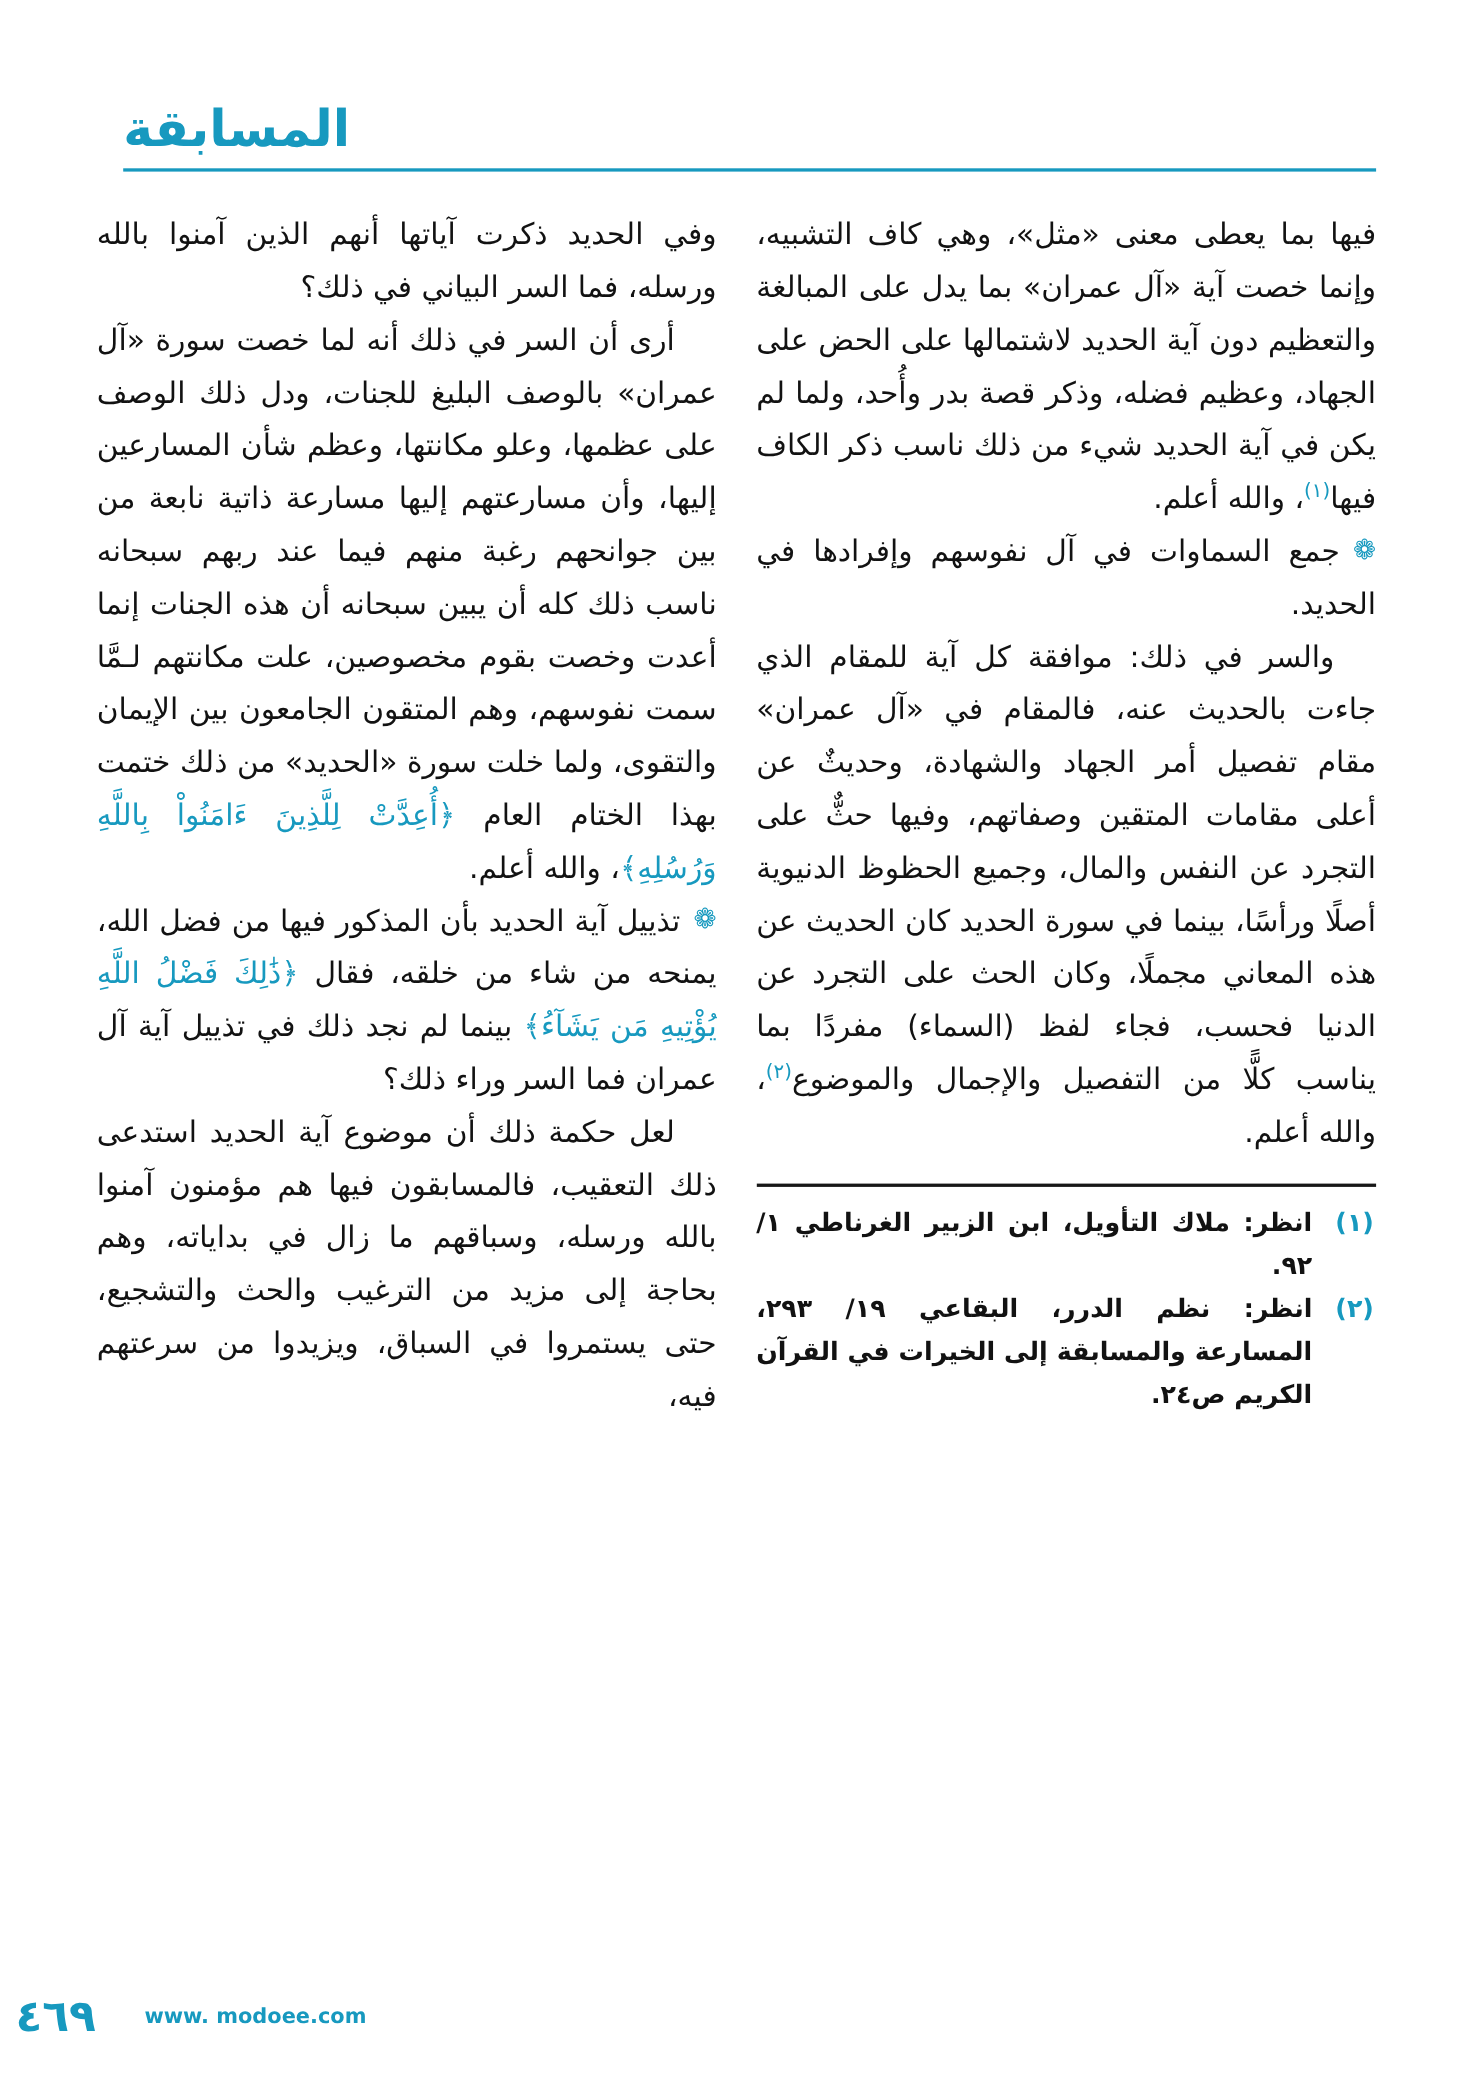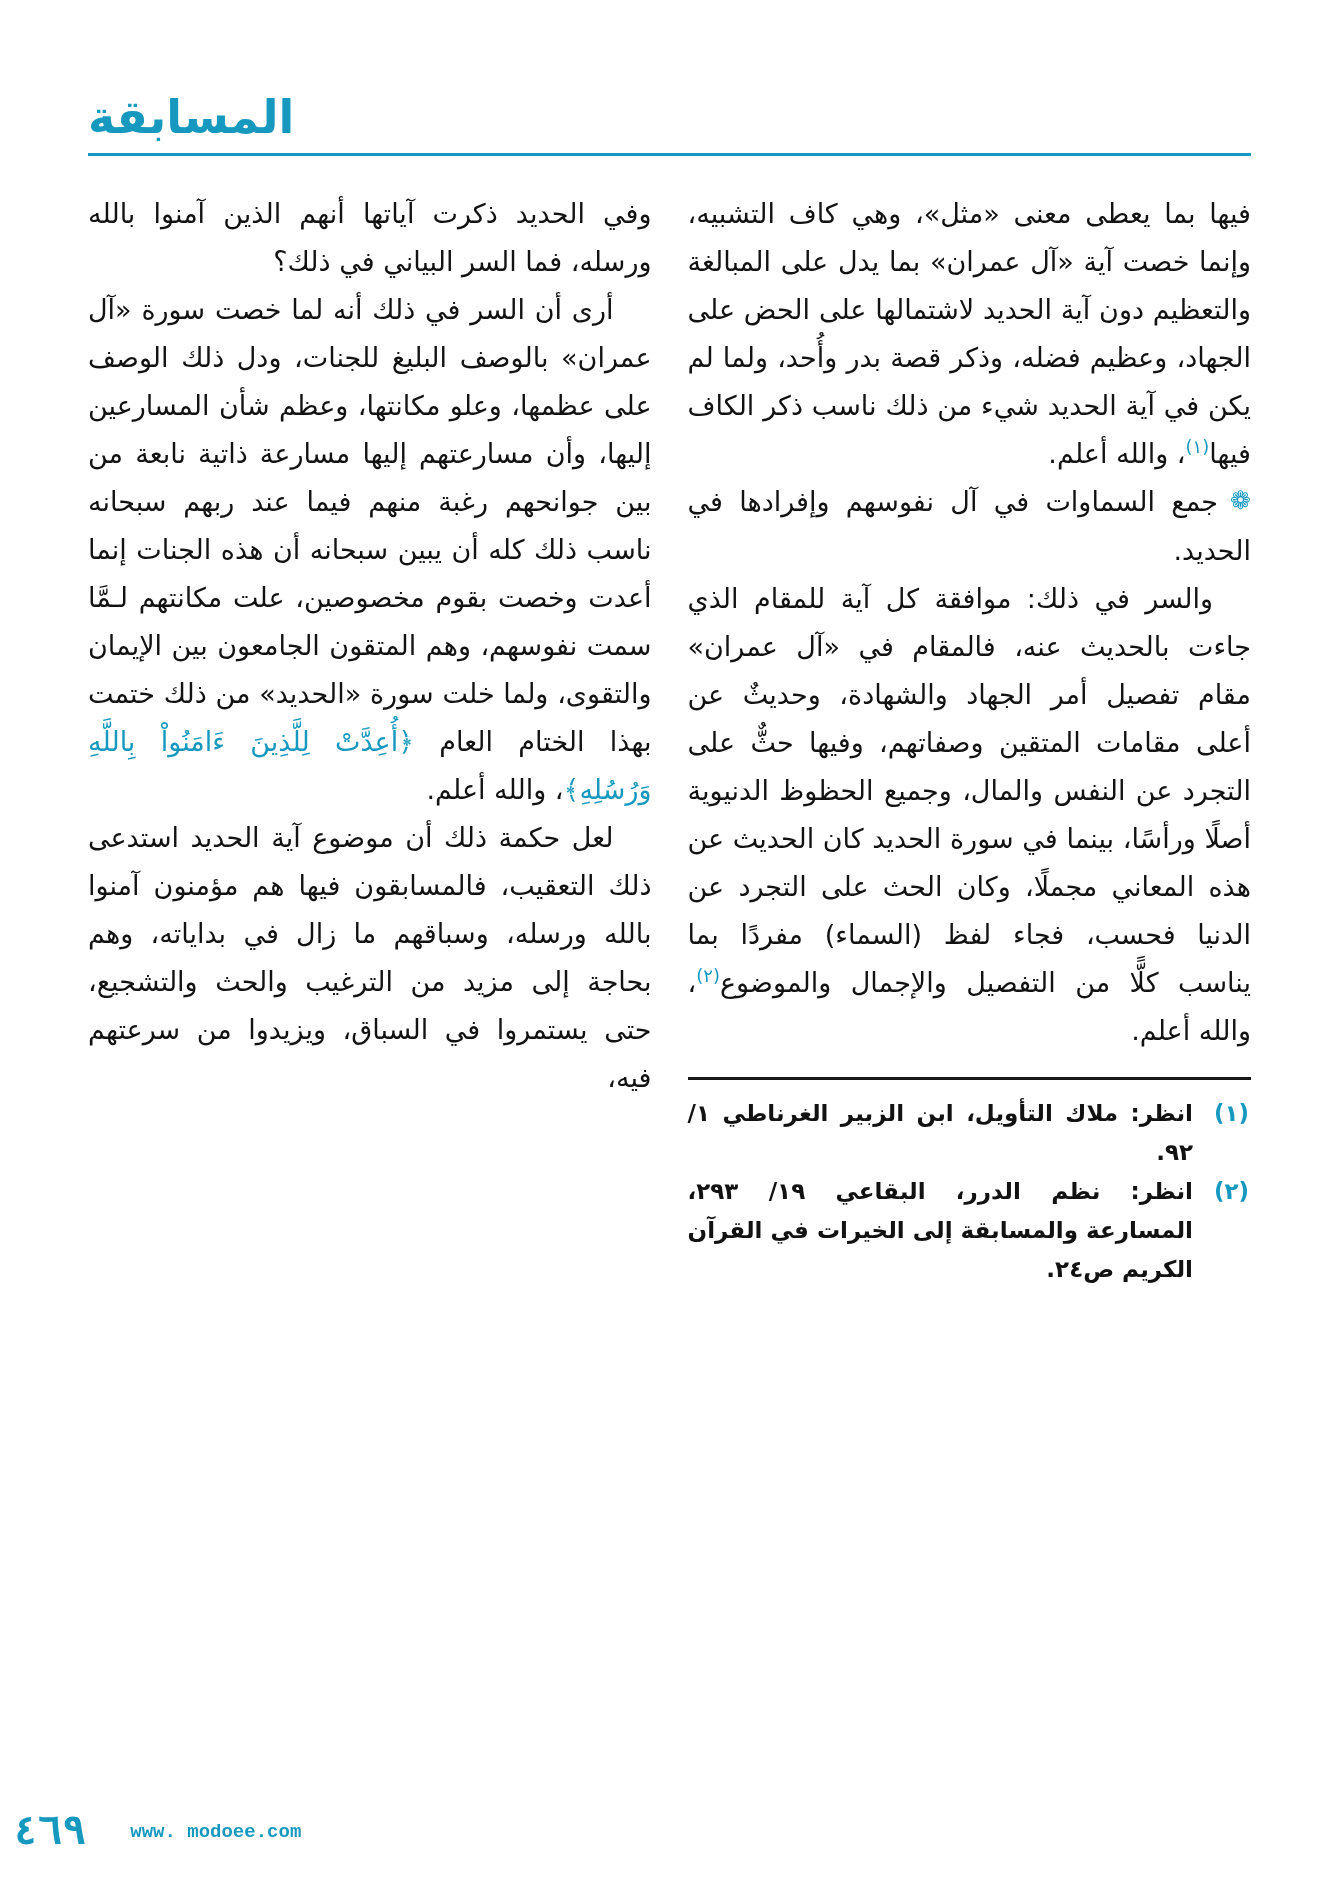--- a/index.html
+++ b/index.html
@@ -2,21 +2,21 @@
 <html lang="ar" dir="rtl" style="--accent: #1799bf;"><head>
 <meta charset="utf-8">
 <style>
   * { margin:0; padding:0; box-sizing:border-box; }
   html, body { background:#ffffff; }
   body { font-family:"DejaVu Sans", sans-serif; }
   .page {
     position:relative; width:1339px; height:1890px;
     margin:0 auto; background:#fff; overflow:hidden;
   }
-  .page-header { padding:92px 88px 0 88px; }
+  .page-header { padding:92px 88px 0 112px; }
   .header-title {
     color:var(--accent); font-size:46px; font-weight:bold;
     text-align:left; line-height:1.1; letter-spacing:1px;
   }
   .header-rule { margin-top:10px; height:3px; background:var(--accent); }
 
   .content {
     padding:34px 88px 0 88px;
     display:flex; gap:36px; align-items:flex-start;
   }
@@ -41,21 +41,21 @@
   .footnote {
     position:relative; padding-right:58px;
     font-size:23px; line-height:39px; font-weight:bold; color:#121212;
     text-align:justify;
   }
   .fn-num { position:absolute; right:2px; top:0; color:var(--accent); }
 
   .page-footer {
     position:absolute; left:0; right:0; bottom:34px;
     display:flex; direction:ltr; align-items:center;
-    padding-left:14px; gap:44px;font-family:Liberation Mono, monospace;
+    padding-left:14px; gap:44px;
   }
   .page-number { color:var(--accent); font-size:40px; font-weight:bold; }
   .website { color:var(--accent); font-size:19px; font-weight:bold; cursor:pointer; }
 </style>
 </head>
 <body>
 
 <div class="page">
 
   <header class="page-header">
@@ -77,20 +77,21 @@
             <p class="footnote"><span class="fn-num">(١)</span><span>انظر: ملاك التأويل، ابن الزبير الغرناطي ١/ ٩٢.</span></p>
             <p class="footnote"><span class="fn-num">(٢)</span><span>انظر: نظم الدرر، البقاعي ١٩/ ٢٩٣، المسارعة والمسابقة إلى الخيرات في القرآن الكريم ص٢٤.</span></p>
           </div>
       </div>
     </section>
 
     <section class="col col-left">
       <div id="left-paras">
           <p class="para"><span class="txt">وفي الحديد ذكرت آياتها أنهم الذين آمنوا بالله ورسله، فما السر البياني في ذلك؟</span></p>
           <p class="para indent"><span class="txt">أرى أن السر في ذلك أنه لما خصت سورة «آل عمران» بالوصف البليغ للجنات، ودل ذلك الوصف على عظمها، وعلو مكانتها، وعظم شأن المسارعين إليها، وأن مسارعتهم إليها مسارعة ذاتية نابعة من بين جوانحهم رغبة منهم فيما عند ربهم سبحانه ناسب ذلك كله أن يبين سبحانه أن هذه الجنات إنما أعدت وخصت بقوم مخصوصين، علت مكانتهم لـمَّا سمت نفوسهم، وهم المتقون الجامعون بين الإيمان والتقوى، ولما خلت سورة «الحديد» من ذلك ختمت بهذا الختام العام </span><span class="quran">﴿أُعِدَّتْ لِلَّذِينَ ءَامَنُواْ بِاللَّهِ وَرُسُلِهِ﴾</span><span class="txt">، والله أعلم.</span></p>
+          <p class="para"><span class="bullet">❁</span><span class="txt">تذييل آية الحديد بأن المذكور فيها من فضل الله، يمنحه من شاء من خلقه، فقال </span><span class="quran">﴿ذَٰلِكَ فَضْلُ اللَّهِ يُؤْتِيهِ مَن يَشَآءُ﴾</span><span class="txt"> بينما لم نجد ذلك في تذييل آية آل عمران فما السر وراء ذلك؟</span></p>
           <p class="para indent"><span class="txt">لعل حكمة ذلك أن موضوع آية الحديد استدعى ذلك التعقيب، فالمسابقون فيها هم مؤمنون آمنوا بالله ورسله، وسباقهم ما زال في بداياته، وهم بحاجة إلى مزيد من الترغيب والحث والتشجيع، حتى يستمروا في السباق، ويزيدوا من سرعتهم فيه،</span></p>
         </div>
     </section>
 
   </main>
 
   <footer class="page-footer">
     <span class="page-number">٤٦٩</span>
     <span class="website">www. modoee.com</span>
   </footer>

